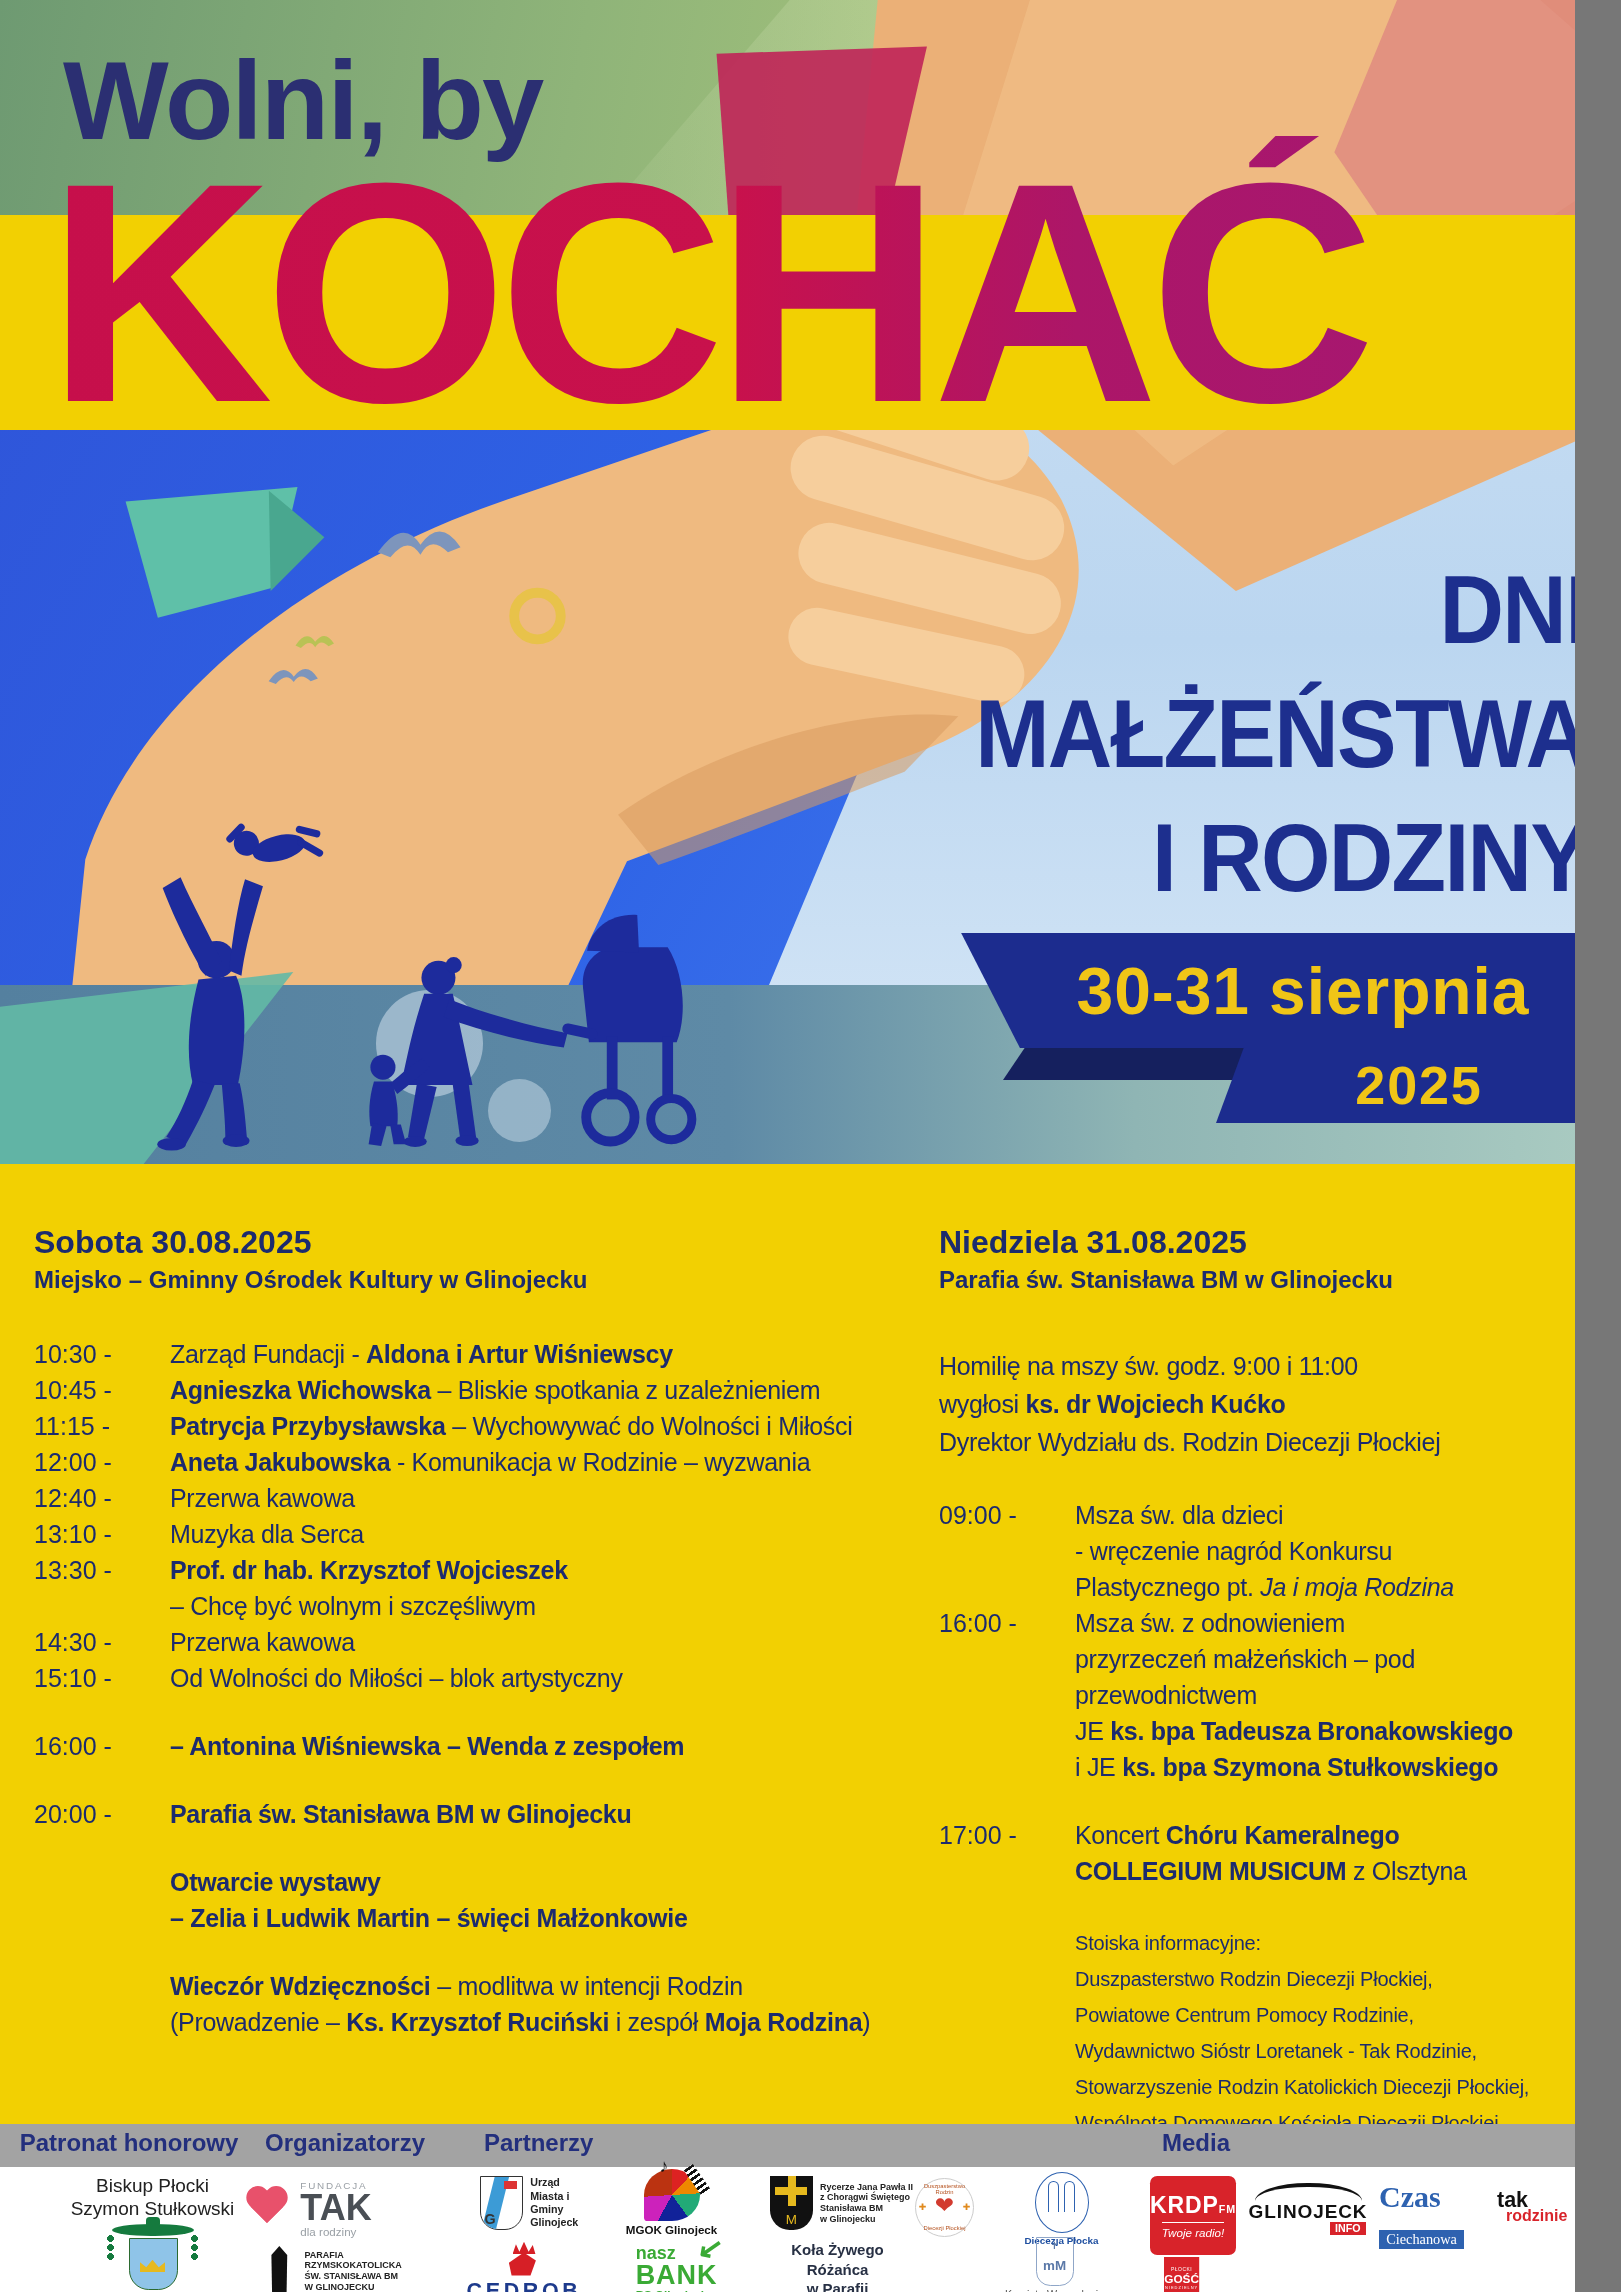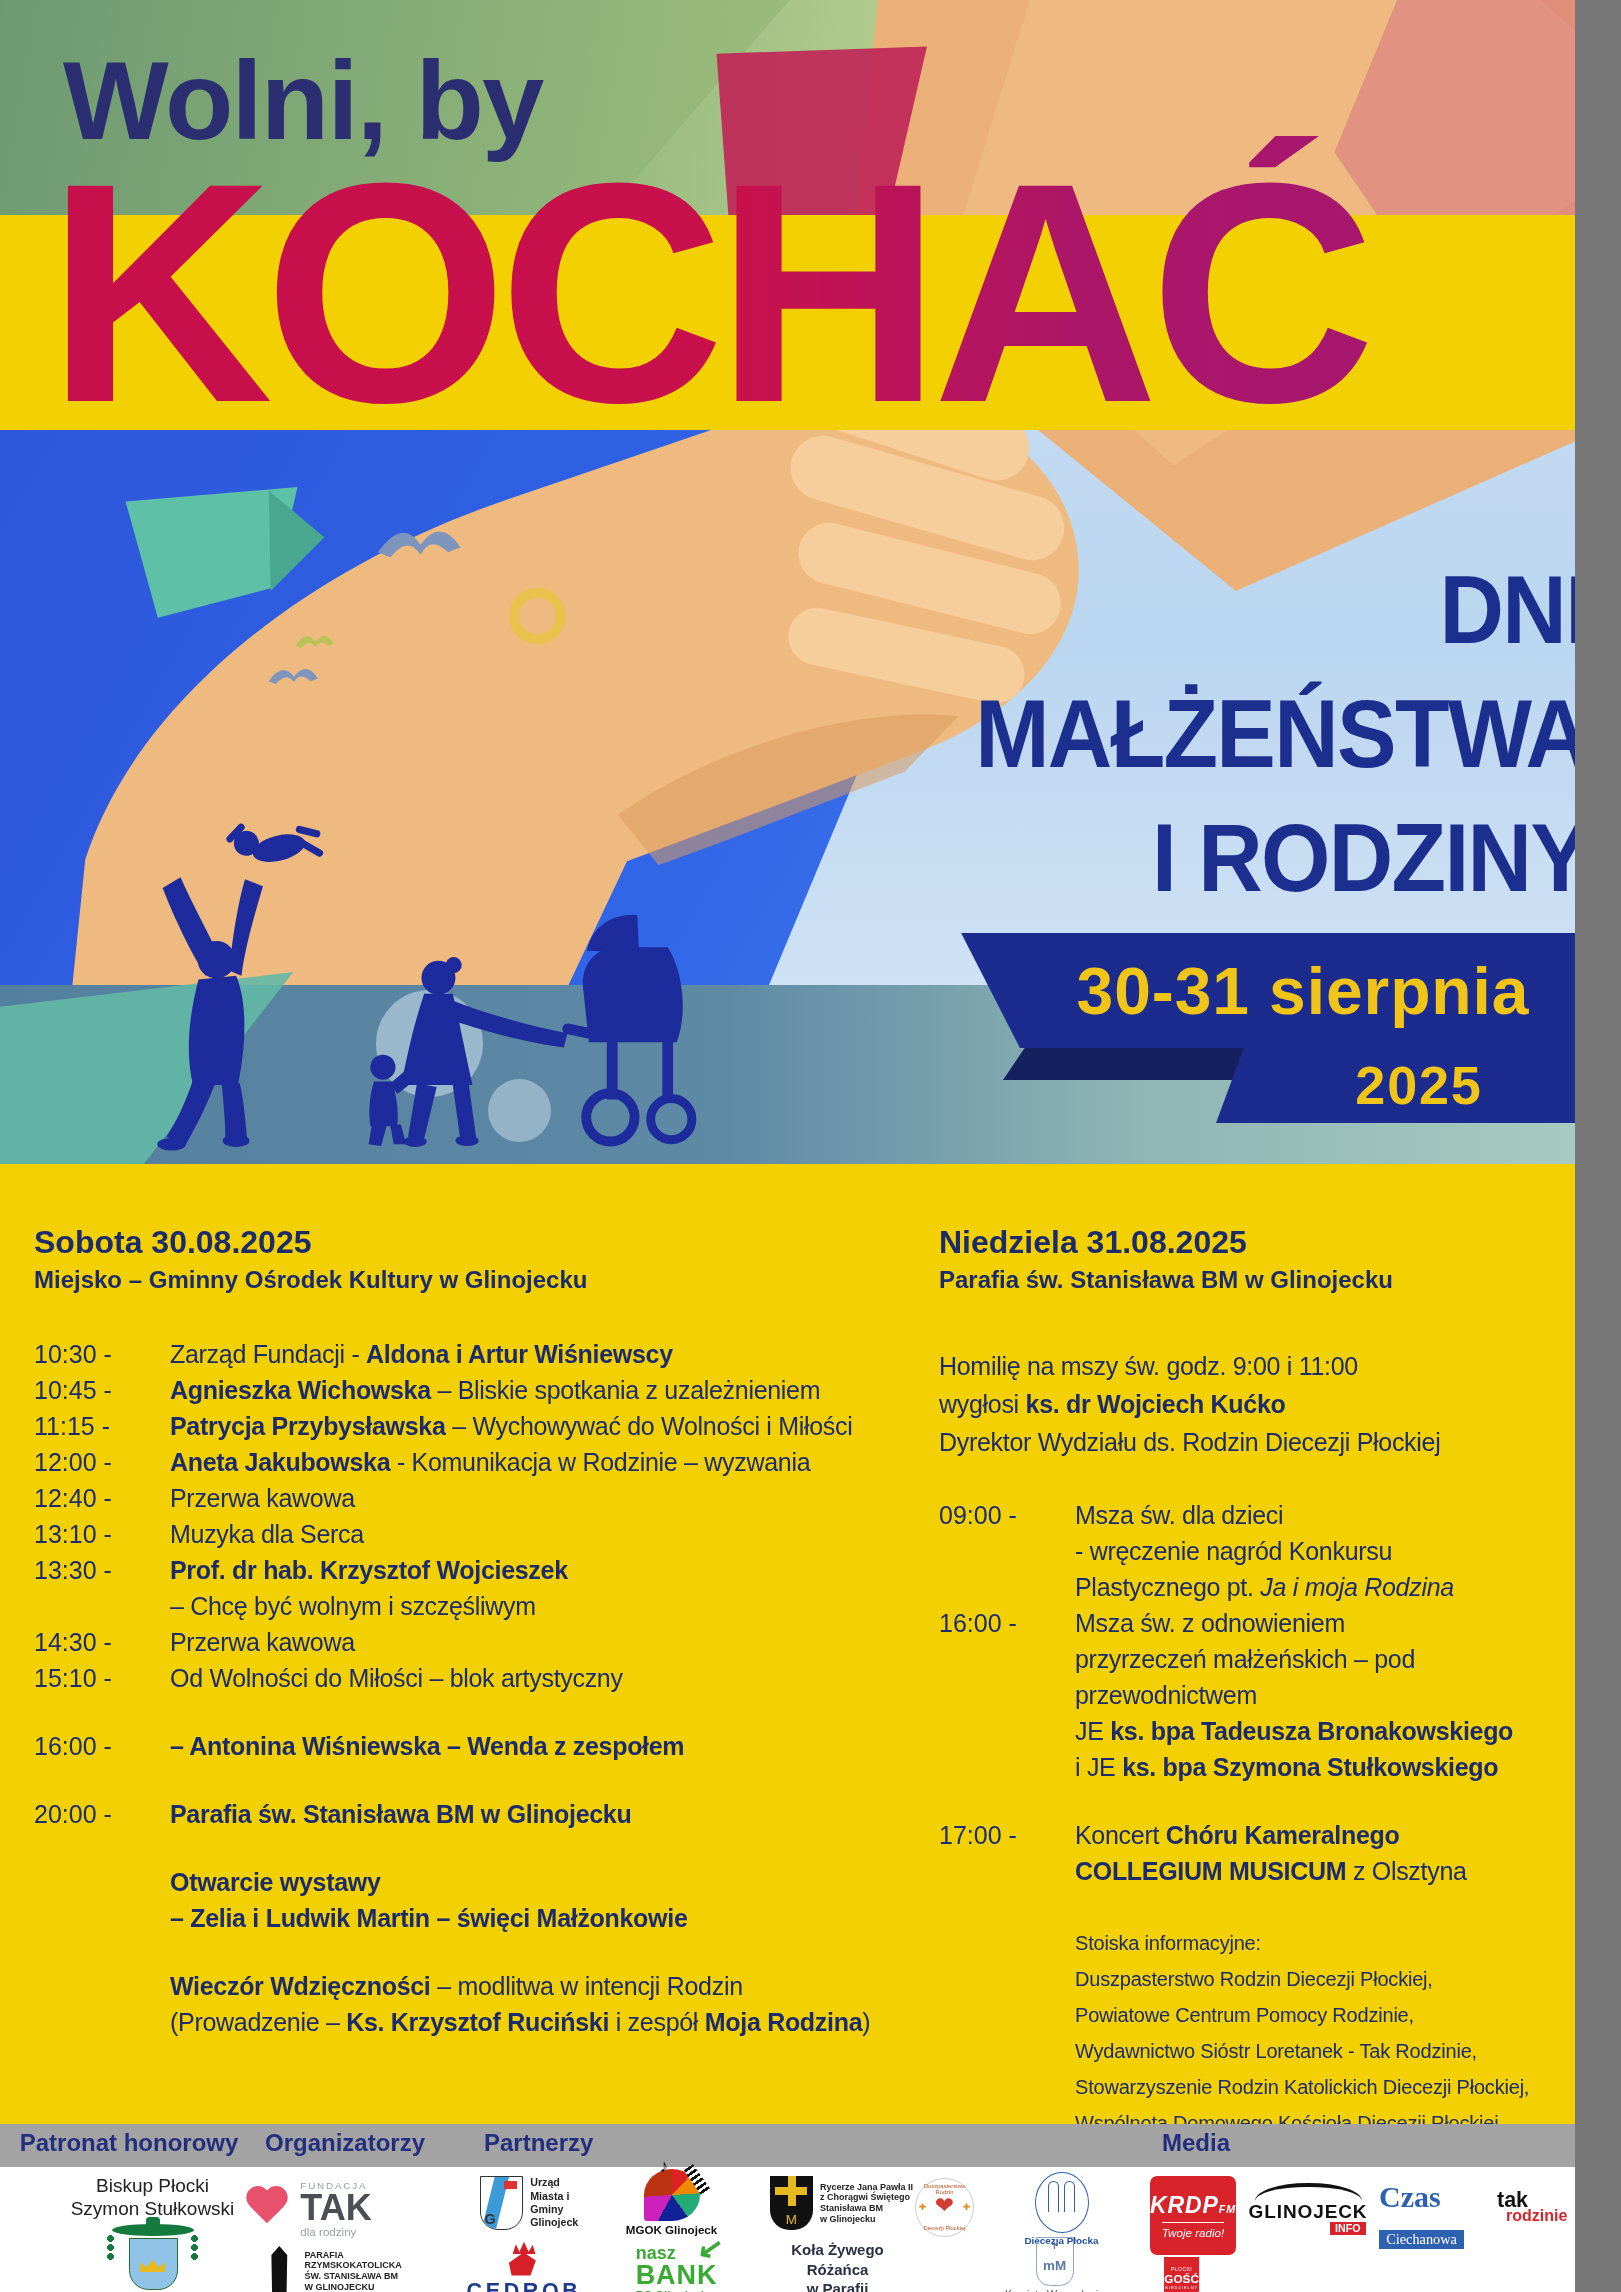--- a/index.html
+++ b/index.html
@@ -118,21 +118,21 @@
   .dusz .hrt{position:absolute;left:0;right:0;top:15px;font-size:23px;color:#D23B2F;line-height:1;}
   .dusz .plus{position:absolute;top:23px;font-size:9px;color:#E08A1E;}
   .diec{width:52px;height:59px;border:1.8px solid #2E62B0;border-radius:50%;position:relative;margin:0 auto;}
   .diec .tw{position:absolute;top:7.2px;width:9px;height:30px;background:transparent;border:1.8px solid #2E62B0;border-bottom:none;border-radius:5.4px 5.4px 0 0;}
   .diec-label{font-size:9.9px;font-weight:700;color:#1F4FA0;margin-top:1.8px;}
   .kru-shield{width:36px;height:47px;border:1.8px solid #8FA6C8;border-radius:0 0 14.3px 14.3px;position:relative;margin:0 auto;}
   .kru-shield .x{position:absolute;left:0;right:0;top:1.8px;text-align:center;font-size:9.9px;color:#5B79A8;}
   .kru-shield .mm{position:absolute;left:0;right:0;top:19.7px;text-align:center;font-size:13.4px;color:#5B79A8;font-weight:700;}
   .kru-label{font-size:10.7px;color:#555;margin-top:1.8px;}
   .krdp{width:86px;height:79px;background:#D8232A;border-radius:7.2px;color:#fff;flex-direction:column;}
-  .krdp .k1{font-size:23px;font-weight:700;font-style:italic;letter-spacing:0.9px;}
+  .krdp .k1{font-size:23px;font-weight:700;letter-spacing:0.9px;}
   .krdp .k1 small{font-size:10.7px;}
   .krdp .k2{font-size:11.6px;font-style:italic;border-top:0.9px solid #fff;margin-top:3.6px;padding-top:2.7px;}
   .gli{flex-direction:column;}
   .gli .swoosh{width:107px;height:14.3px;border-top:4.5px solid #111;border-radius:50%/100% 100% 0 0;}
   .gli .g1{font-size:19px;font-weight:700;color:#111;letter-spacing:0.9px;}
   .gli .g2{font-size:10.7px;font-weight:700;color:#fff;background:#D8232A;padding:0.9px 5.4px;align-self:flex-end;margin-top:-1.8px;}
   .czas{flex-direction:column;align-items:flex-start!important;gap:20px;}
   .czas .c1{font-family:"Liberation Serif",serif;font-size:30px;font-weight:700;color:#2E62B0;line-height:27px;}
   .czas .c2{font-family:"Liberation Serif",serif;font-size:14.3px;color:#fff;background:#2E62B0;padding:0.9px 7.2px;}
   .takr{line-height:1;text-align:left;}

